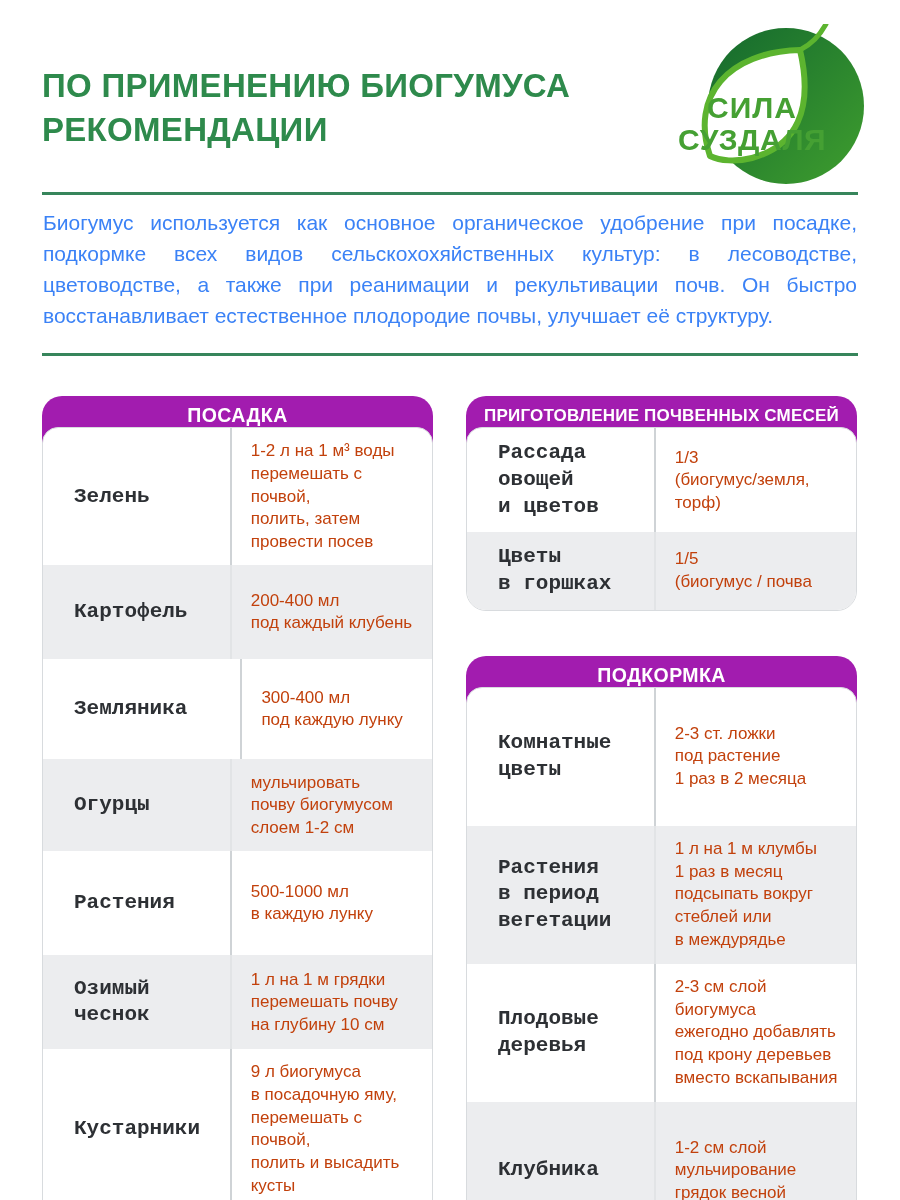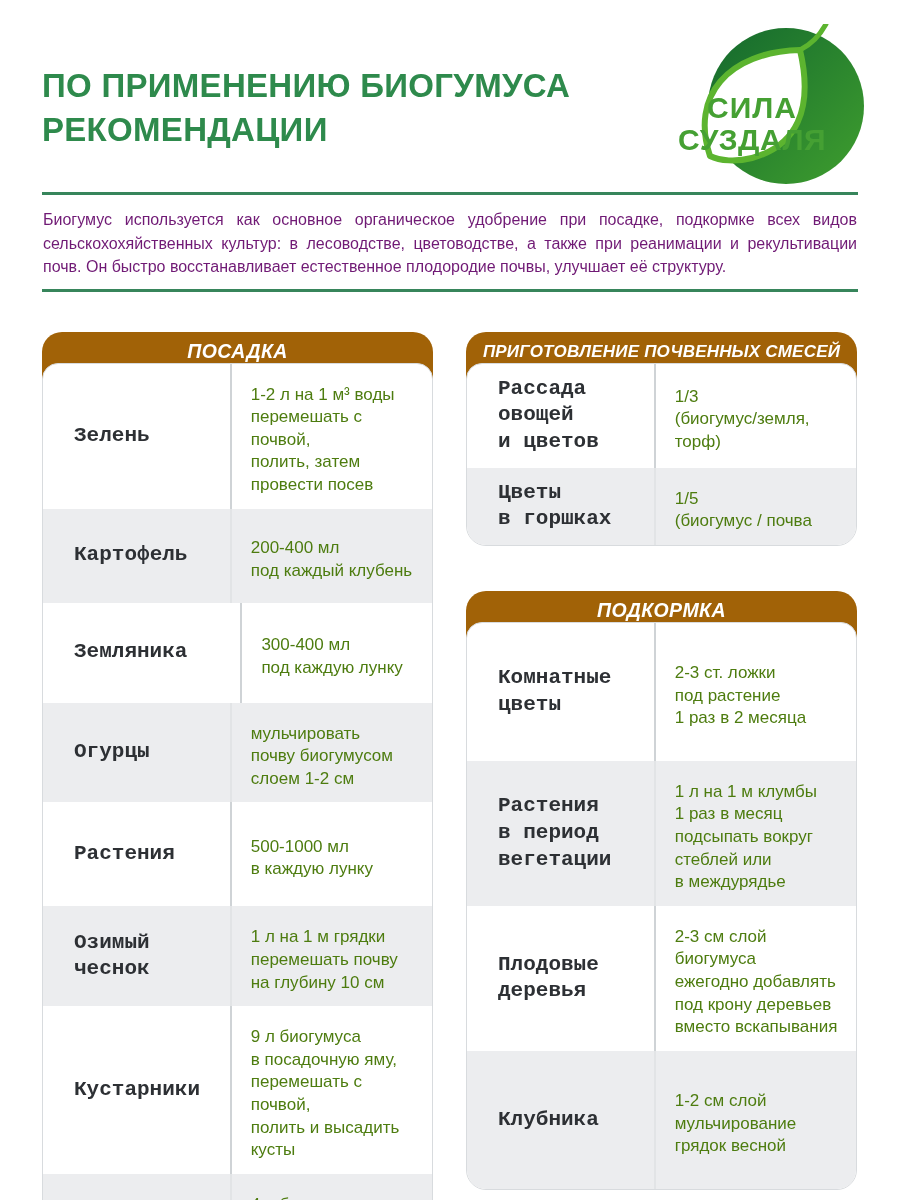--- a/index.html
+++ b/index.html
@@ -16,37 +16,36 @@
   .title {
     padding-top: 64px;
     font-size: 33px; line-height: 1.33; font-weight: 700;
     color: #2e8a4c; letter-spacing: 0.3px;
   }
   .logo { position: absolute; top: 24px; right: -12px; width: 244px; height: 166px; }
 
   .rule { height: 3px; background: #37855b; border: none; margin: 0; }
 
   .intro {
-    margin: 13px 1px 10px;
-    font-size: 16px; line-height: 1.47;
-    color: #701a75; text-align: justify;
+    margin: 13px 1px 22px;
+    font-size: 21px; line-height: 1.47;
+    color: #3b82f6; text-align: justify;
   }
 
   
   .content { display: flex; gap: 33px; margin-top: 40px; }
   .col { width: 391px; flex: 0 0 391px; }
   .rtable + .rtable { margin-top: 45px; }
 
   .thead {
-    background: #a16207; border-radius: 20px 20px 0 0;
+    background: #a21caf; border-radius: 20px 20px 0 0;
     height: 47px; color: #ffffff; font-weight: 700;
     font-size: 19.5px; letter-spacing: 0.4px;
     display: flex; justify-content: center; align-items: flex-start;
     padding-top: 8px;
-    font-style: italic;
   }
   .thead.small { font-size: 17px; letter-spacing: 0.2px; padding-top: 10px; }
 
   .tbody {
     position: relative; margin-top: -16px;
     background: #ffffff;
     border: 1px solid #d8dbde;
     border-radius: 16px 16px 20px 20px;
     overflow: hidden;
   }
@@ -55,23 +54,23 @@
   .row.alt { background: #ecedef; }
 
   .name {
     width: 48%; display: flex; align-items: center;
     padding: 12px 6px 12px 31px;
     font-weight: 700; font-size: 21px; line-height: 1.27;
     color: #2d3034; white-space: pre-line; font-family: Liberation Mono, monospace;
   }
   .val {
     width: 52%; display: flex; align-items: center;
-    padding: 20px 10px 12px 19px;
+    padding: 12px 10px 12px 19px;
     font-size: 17px; line-height: 1.33;
-    color: #4d7c0f; white-space: pre-line;
+    color: #c2410c; white-space: pre-line;
     border-left: 2px solid #cfd3d6;
   }
   .row.alt .val { border-left-color: #e2e4e6; }
 
   
   .h76  { min-height: 76px; }
   .h86  { min-height: 86px; }
   .h92  { min-height: 92px; }
   .h94  { min-height: 94px; justify-content: flex-end; }
   .h100 { min-height: 100px; gap: 20px; }

